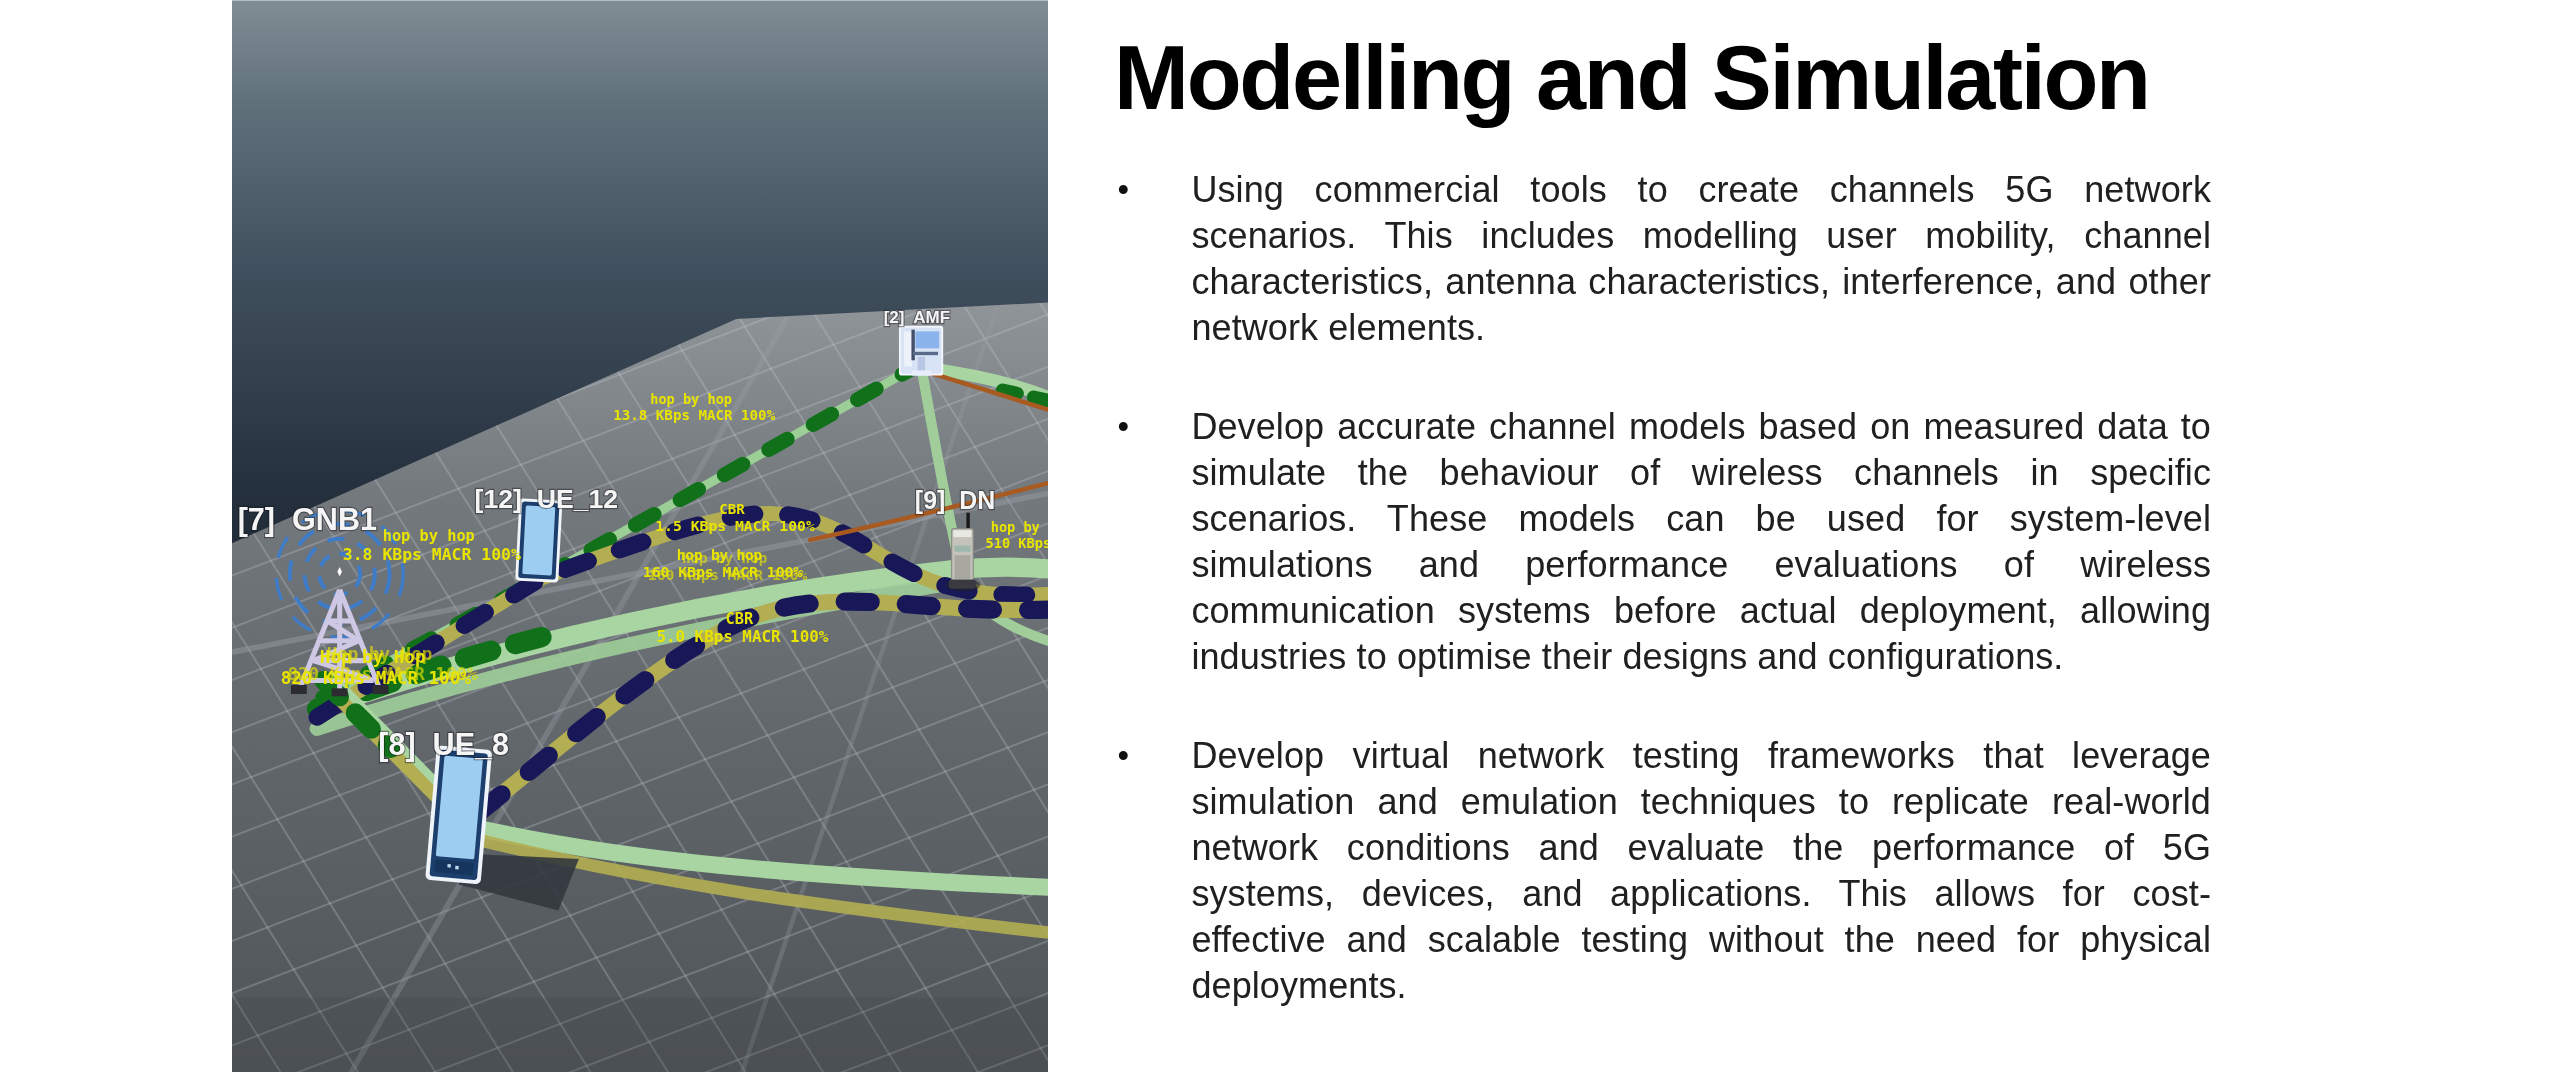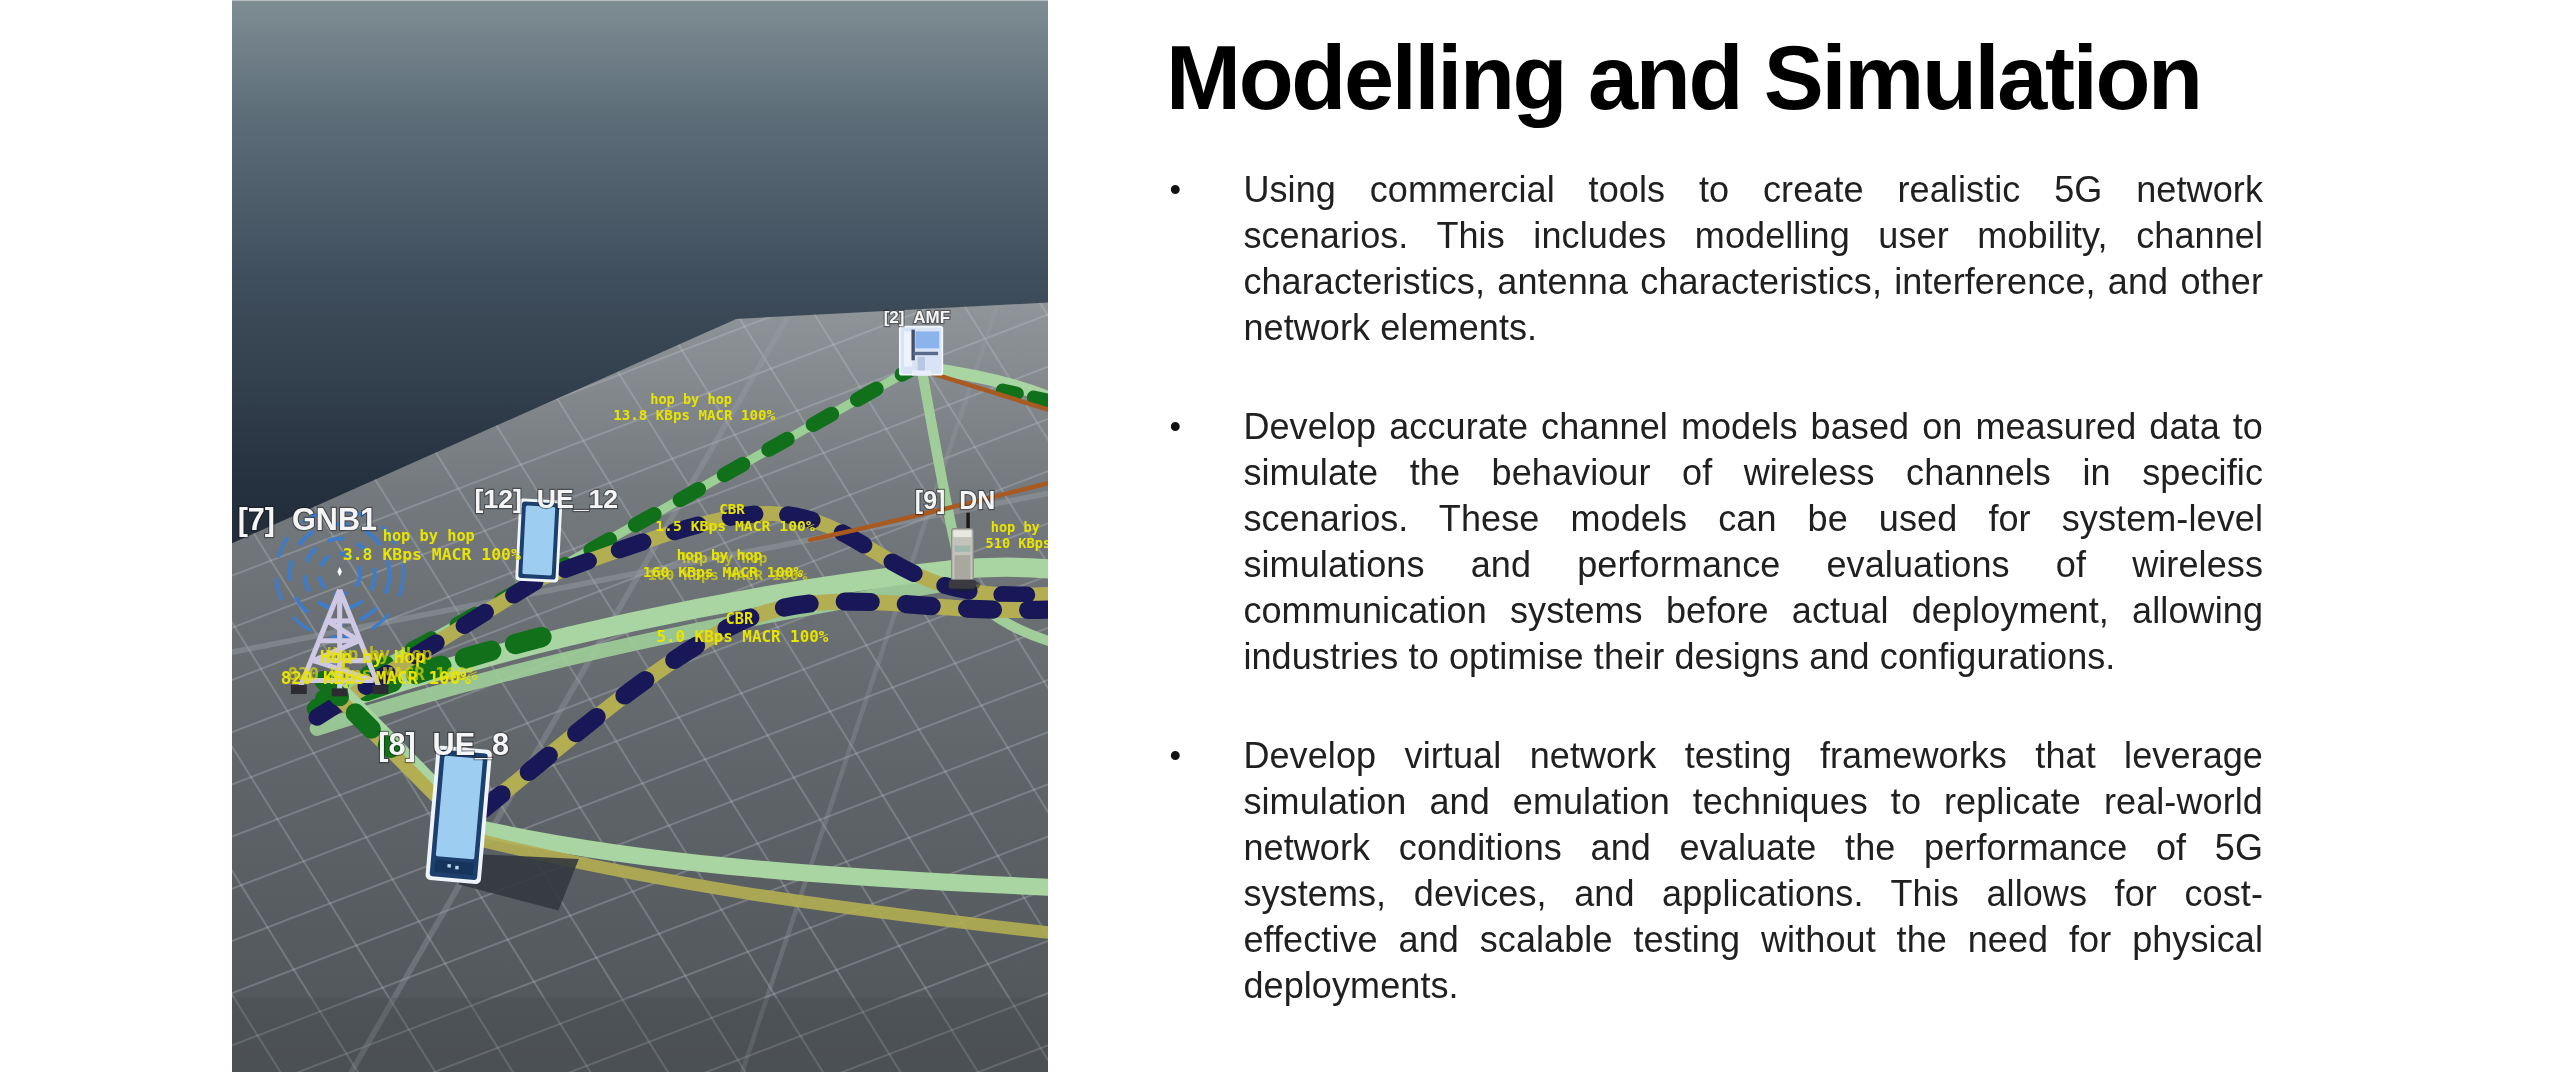--- a/index.html
+++ b/index.html
@@ -9,21 +9,21 @@
   
   .sim { position:absolute; left:232px; top:0; width:816px; height:1073px; margin:0; overflow:hidden; }
   .sim svg { display:block; }
   .nlabel { fill:#f5f5f5; font-family:"Liberation Sans", sans-serif; font-weight:bold;
             white-space:pre; paint-order:stroke; stroke:rgba(20,20,25,.45); stroke-width:4px; }
   .ylabel { fill:#e8e400; font-family:"DejaVu Sans Mono", monospace; font-weight:bold;
             text-anchor:middle; white-space:pre; }
   .ylabel.ghost { opacity:.65; }
 
   
-  .content { position:absolute; left:1166px; top:21.5px; width:1097px; }
+  .content { position:absolute; left:1114px; top:21.5px; width:1097px; }
   .title { margin:0; font-size:90px; line-height:113px; font-weight:700; color:#000000;
            letter-spacing:-2.3px; white-space:nowrap; }
   .bullets { list-style:none; margin:32px 0 0 0; padding:0; }
   .bullet-item { display:flex; align-items:flex-start; margin:0 0 53px 0; }
   .dot { flex:0 0 74px; font-size:33px; line-height:46px; color:#111; padding-left:3.4px; }
   .btext { margin:0; width:1020px; font-size:36px; line-height:46px; color:#202020;
            text-align:justify; text-justify:inter-word; letter-spacing:0.1px; }
 </style>
 </head>
 <body>
@@ -210,21 +210,21 @@
         </text>
       </g>
     </svg>
   </figure>
 
   <section class="content">
     <h1 class="title">Modelling and Simulation</h1>
     <ul class="bullets">
       <li class="bullet-item">
         <span class="dot">•</span>
-        <p class="btext">Using commercial tools to create realistic 5G network scenarios. This includes modelling user mobility, channel characteristics, antenna characteristics, interference, and other network elements.</p>
+        <p class="btext">Using commercial tools to create channels 5G network scenarios. This includes modelling user mobility, channel characteristics, antenna characteristics, interference, and other network elements.</p>
       </li>
       <li class="bullet-item">
         <span class="dot">•</span>
         <p class="btext">Develop accurate channel models based on measured data to simulate the behaviour of wireless channels in specific scenarios. These models can be used for system-level simulations and performance evaluations of wireless communication systems before actual deployment, allowing industries to optimise their designs and configurations.</p>
       </li>
       <li class="bullet-item">
         <span class="dot">•</span>
         <p class="btext">Develop virtual network testing frameworks that leverage simulation and emulation techniques to replicate real-world network conditions and evaluate the performance of 5G systems, devices, and applications. This allows for cost-effective and scalable testing without the need for physical deployments.</p>
       </li>
     </ul>

